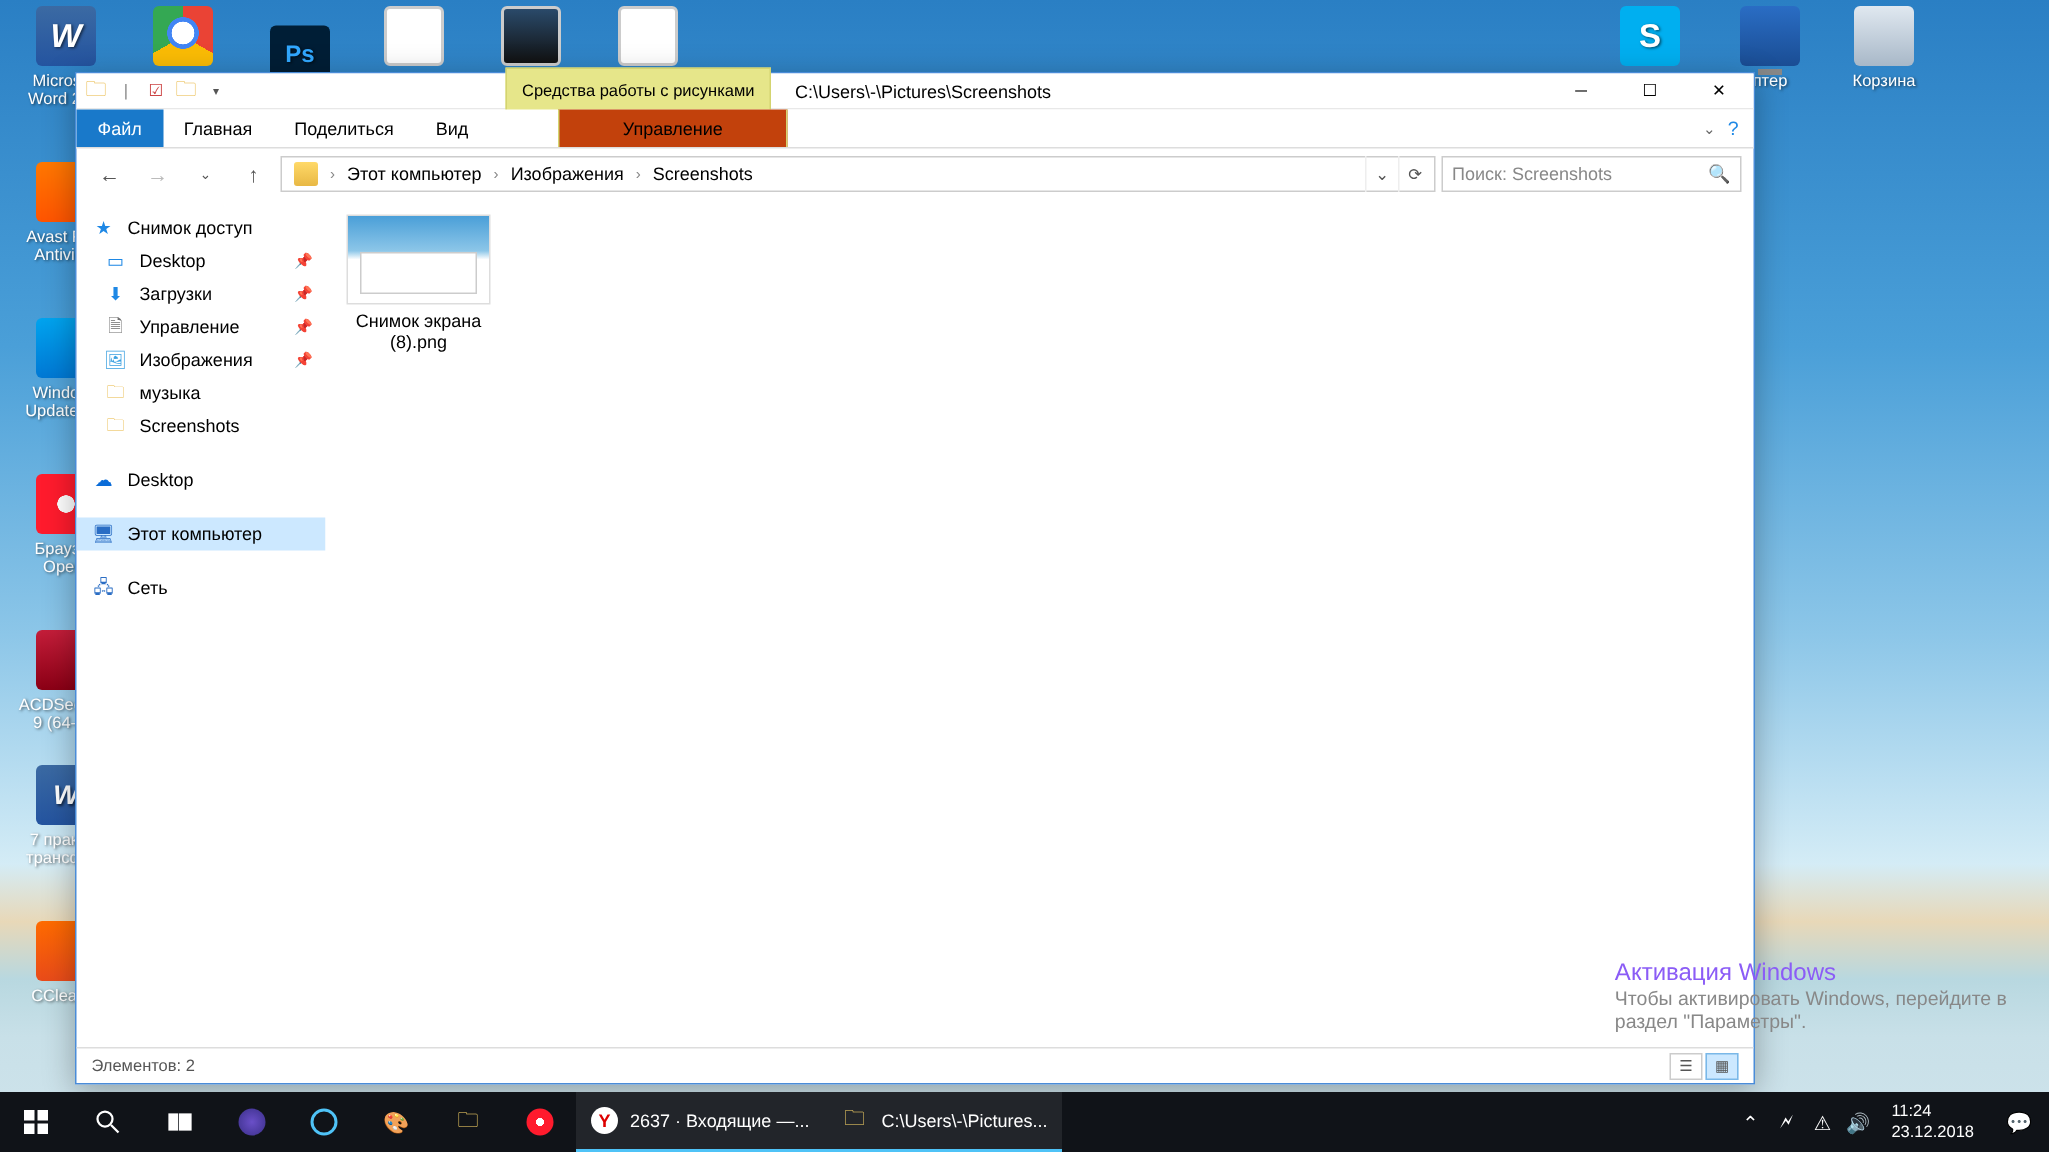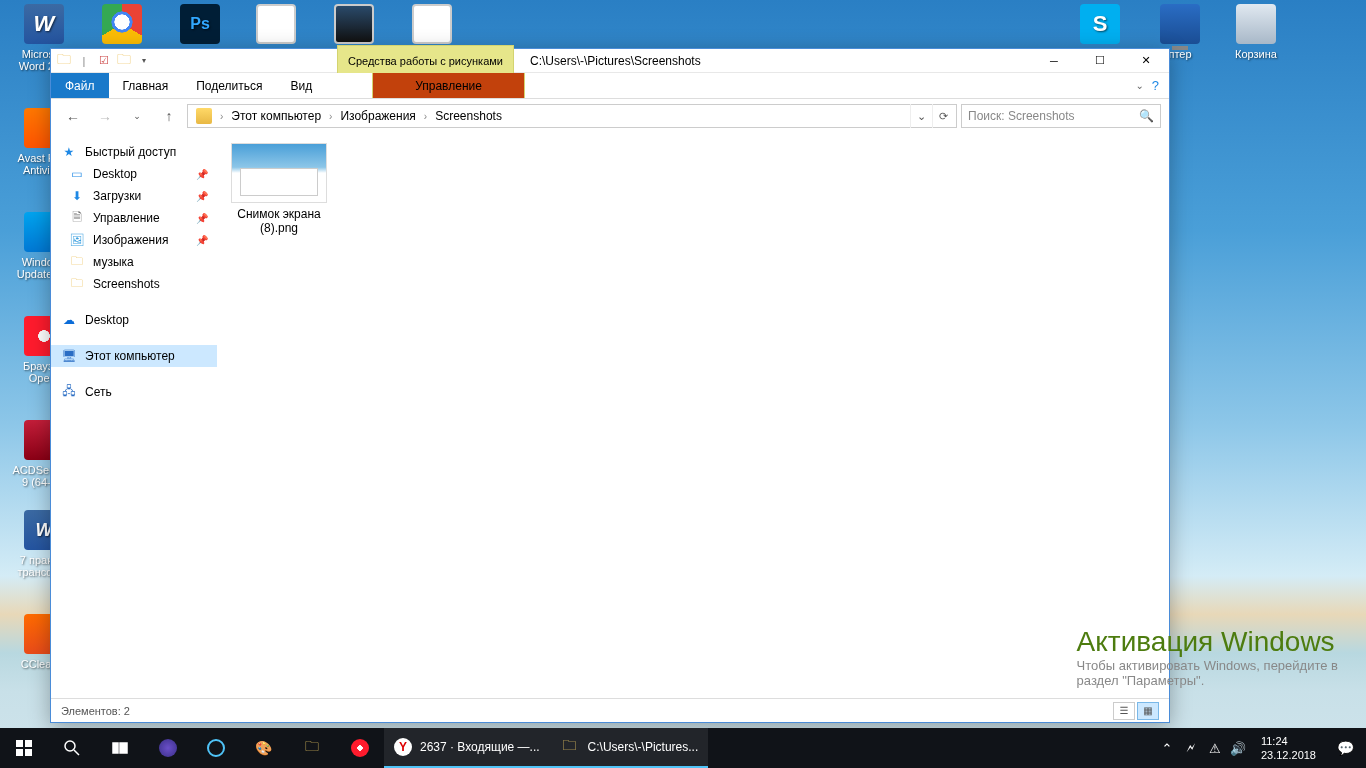--- a/index.html
+++ b/index.html
@@ -72,21 +72,21 @@
 .file-item { width:100px; text-align:center; font-size:12px; cursor:pointer;}
 .file-thumb { width:96px; height:60px; background:linear-gradient(to bottom,#4a9fd8 0%,#8cc6e8 40%,#fff 50%); border:1px solid #ddd; margin:0 auto 4px; position:relative;}
 .file-thumb::after{content:"";position:absolute;left:8px;top:24px;right:8px;bottom:6px;background:#fff;border:1px solid #ccc;}
 
 .statusbar { height:24px; border-top:1px solid #ddd; display:flex; align-items:center; padding:0 10px; font-size:11px; color:#555;}
 .view-icons { margin-left:auto; display:flex; gap:2px;}
 .view-ic { width:22px; height:18px; border:1px solid #ccc; display:flex;align-items:center;justify-content:center; font-size:10px; cursor:pointer;}
 .view-ic.active { background:#cce8ff; border-color:#7ab8e8;}
 
 .watermark { position:absolute; right:28px; bottom:80px; color:#888; font-size:13px; text-align:left; }
-.watermark .t { font-size:28px; color:#4d7c0f;}
+.watermark .t { font-size:16px; color:#8b5cf6;}
 
 .taskbar { position:absolute; bottom:0; left:0; right:0; height:40px; background:#101318; display:flex; align-items:center; color:#fff;}
 .tb-btn { width:48px; height:40px; display:flex; align-items:center; justify-content:center; cursor:pointer; font-size:15px;}
 .tb-app { height:40px; display:flex; align-items:center; padding:0 10px; gap:8px; cursor:pointer; max-width:180px; font-size:12px; border-bottom:2px solid transparent; white-space:nowrap; overflow:hidden;}
 .tb-app.running { background:rgba(255,255,255,.08); border-bottom-color:#4fc3f7;}
 .tb-app-ic { width:20px; height:20px; display:inline-flex; align-items:center; justify-content:center; font-size:14px;}
 .ya{background:#fff;color:#d00;border-radius:50%;font-weight:bold;width:18px;height:18px;font-size:12px;}
 .fold-tb{color:#ffd968;}
 .startbtn{color:#fff;}
 .tray { margin-left:auto; display:flex; align-items:center; height:100%;}
@@ -99,21 +99,21 @@
 </style>
 </head>
 <body>
 
 <div class="desktop">
   <div class="desktop-icons">
     <div class="dicon" style="left:8px; top:4px"><div class="pic word">W</div><span>Microsoft Word 20...</span></div>
     <div class="dicon" style="left:86px; top:4px">
         <div class="pic chrome-i"></div>
       </div>
-    <div class="dicon" style="left:164px; top:4px">
+    <div class="dicon" style="left:164px; top:17px">
         <div class="pic ps">Ps</div>
       </div>
     <div class="dicon" style="left:240px; top:4px">
         <div class="pic thumb-i"></div>
       </div>
     <div class="dicon" style="left:318px; top:4px">
         <div class="pic thumb-i" style="background:linear-gradient(#2a4a6a,#111)"></div>
       </div>
     <div class="dicon" style="left:396px; top:4px">
         <div class="pic thumb-i"></div>
@@ -203,21 +203,21 @@
         <span>Поиск: Screenshots</span>
         <span class="search-icon">🔍</span>
       </div>
     </div>
 
     <div class="body">
       <div class="sidebar">
         <div class="side-group">
           <div class="side-item header">
               <span class="side-ic star">★</span>
-              <span>Быстрый доступ</span>
+              <span>Снимок доступ</span>
             </div>
           <div class="side-item">
               <span class="side-ic desk-ic">▭</span>
               <span>Desktop</span>
               <span class="pin">📌</span>
             </div>
           <div class="side-item">
               <span class="side-ic dl-ic">⬇</span>
               <span>Загрузки</span>
               <span class="pin">📌</span>

